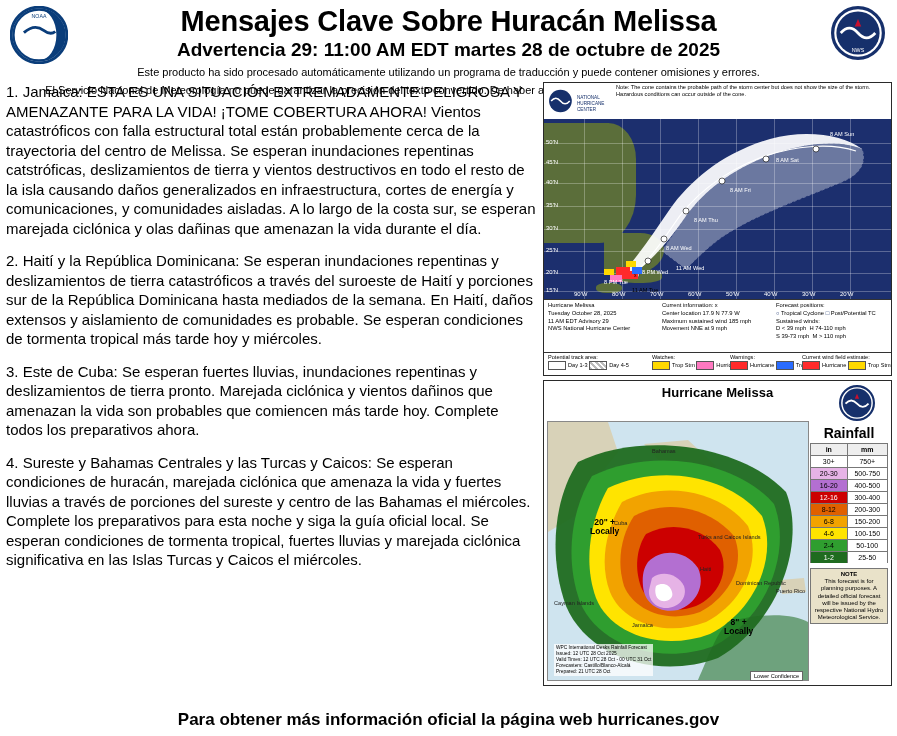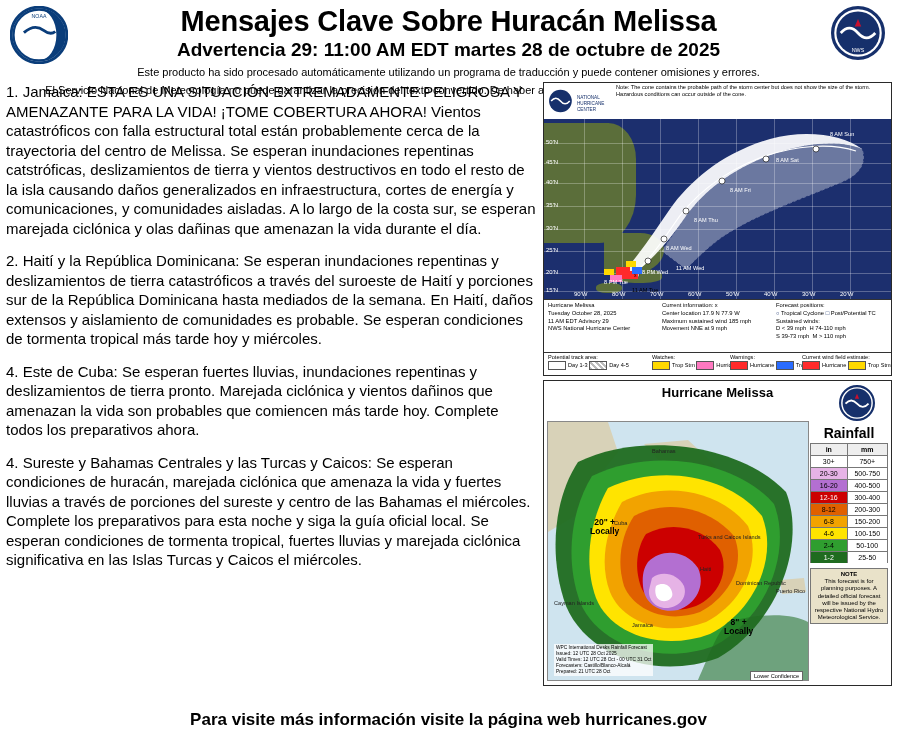--- a/index.html
+++ b/index.html
@@ -342,21 +342,21 @@
       <path d="M50 24 l6 14 h-12 z" fill="#c8102e"></path>
       <text x="50" y="86" font-size="10" fill="#ffffff" text-anchor="middle" font-family="Liberation Sans, sans-serif">NWS</text>
     </svg>
   </div>
 
   <div class="content">
 
     <div class="left-col">
       <p class="para">1. Jamaica: ESTA ES UNA SITUACIÓN EXTREMADAMENTE PELIGROSA Y AMENAZANTE PARA LA VIDA! ¡TOME COBERTURA AHORA! Vientos catastróficos con falla estructural total están probablemente cerca de la trayectoria del centro de Melissa. Se esperan inundaciones repentinas catstróficas, deslizamientos de tierra y vientos destructivos en todo el resto de la isla causando daños generalizados en infraestructura, cortes de energía y comunicaciones, y comunidades aisladas. A lo largo de la costa sur, se esperan marejada ciclónica y olas dañinas que amenazan la vida durante el día.</p>
       <p class="para">2. Haití y la República Dominicana: Se esperan inundaciones repentinas y deslizamientos de tierra catastróficos a través del suroeste de Haití y porciones sur de la República Dominicana hasta mediados de la semana. En Haití, daños extensos y aislamiento de comunidades es probable. Se esperan condiciones de tormenta tropical más tarde hoy y miércoles.</p>
-      <p class="para">4. Este de Cuba: Se esperan fuertes lluvias, inundaciones repentinas y deslizamientos de tierra pronto. Marejada ciclónica y vientos dañinos que amenazan la vida son probables que comiencen más tarde hoy. Complete todos los preparativos ahora.</p>
+      <p class="para">3. Este de Cuba: Se esperan fuertes lluvias, inundaciones repentinas y deslizamientos de tierra pronto. Marejada ciclónica y vientos dañinos que amenazan la vida son probables que comiencen más tarde hoy. Complete todos los preparativos ahora.</p>
       <p class="para">4. Sureste y Bahamas Centrales y las Turcas y Caicos: Se esperan condiciones de huracán, marejada ciclónica que amenaza la vida y fuertes lluvias a través de porciones del sureste y centro de las Bahamas el miércoles. Complete los preparativos para esta noche y siga la guía oficial local. Se esperan condiciones de tormenta tropical, fuertes lluvias y marejada ciclónica significativa en las Islas Turcas y Caicos el miércoles.</p>
     </div>
 
     <div class="right-col">
 
       <div class="track-map">
         <div class="tm-ocean"></div>
 
         <div class="tm-land" style="left:0px;  top:40px;  width:92px;  height:120px; border-radius:0 30% 40% 0;"></div>
         <div class="tm-land" style="left:60px; top:150px; width:60px;  height:42px;  border-radius:0 40% 60% 10%;"></div>
@@ -598,14 +598,14 @@
           <div class="rl-note">
             <div style="font-weight:bold;">NOTE</div>
             <div>This forecast is for planning purposes. A detailed official forecast will be issued by the respective National Hydro Meteorological Service.</div>
           </div>
         </div>
       </div>
 
     </div>
   </div>
 
-  <div class="footer">Para visite más información visite la página web hurricanes.gov</div>
+  <div class="footer">Para obtener más información oficial la página web hurricanes.gov</div>
 </div>
 
 </body></html>

